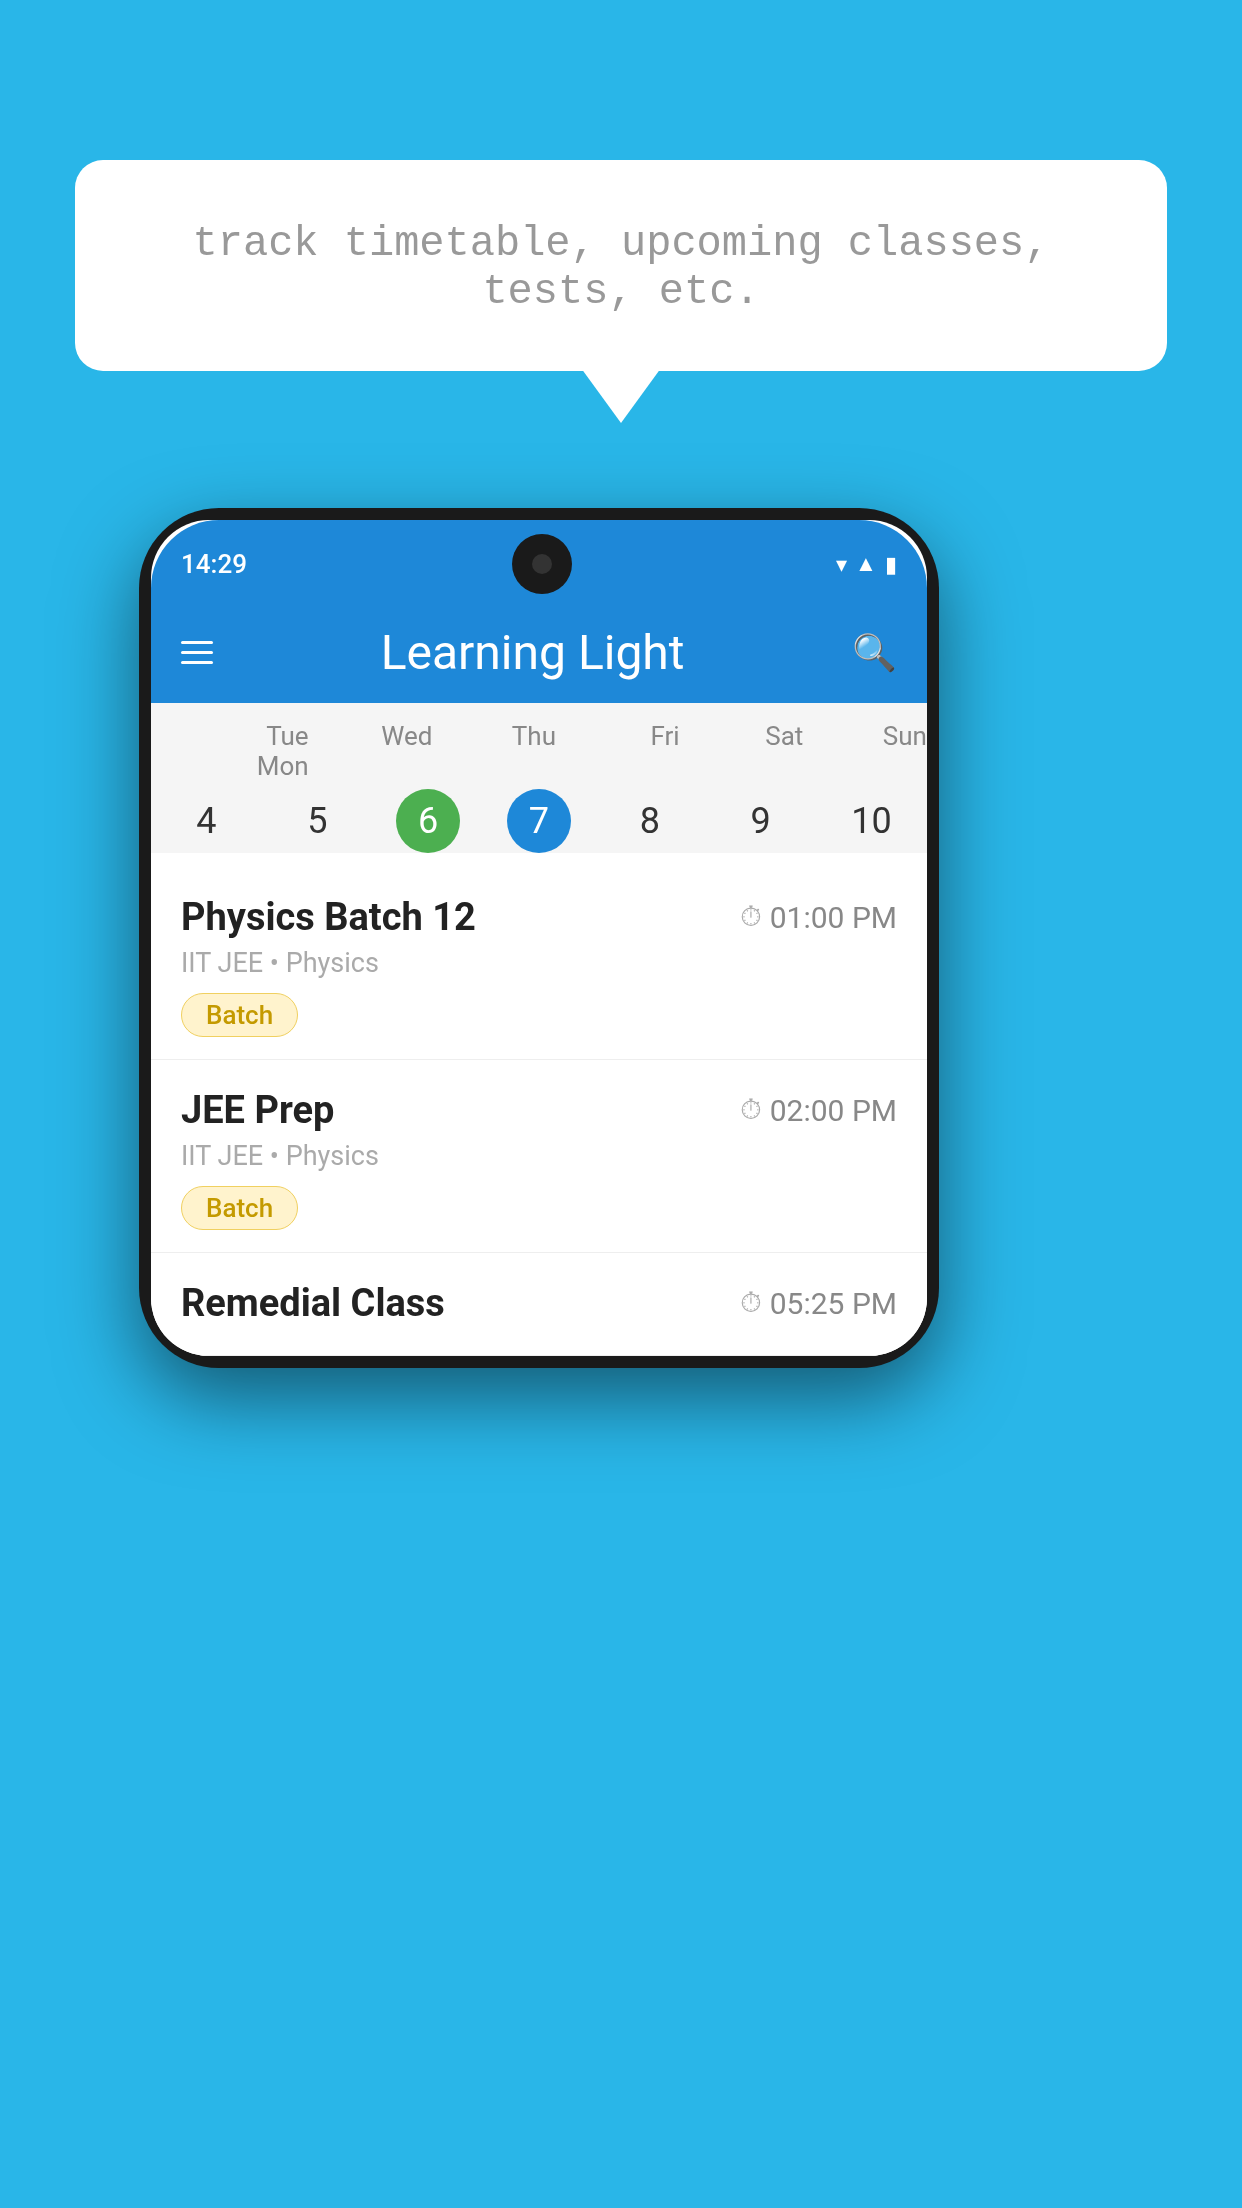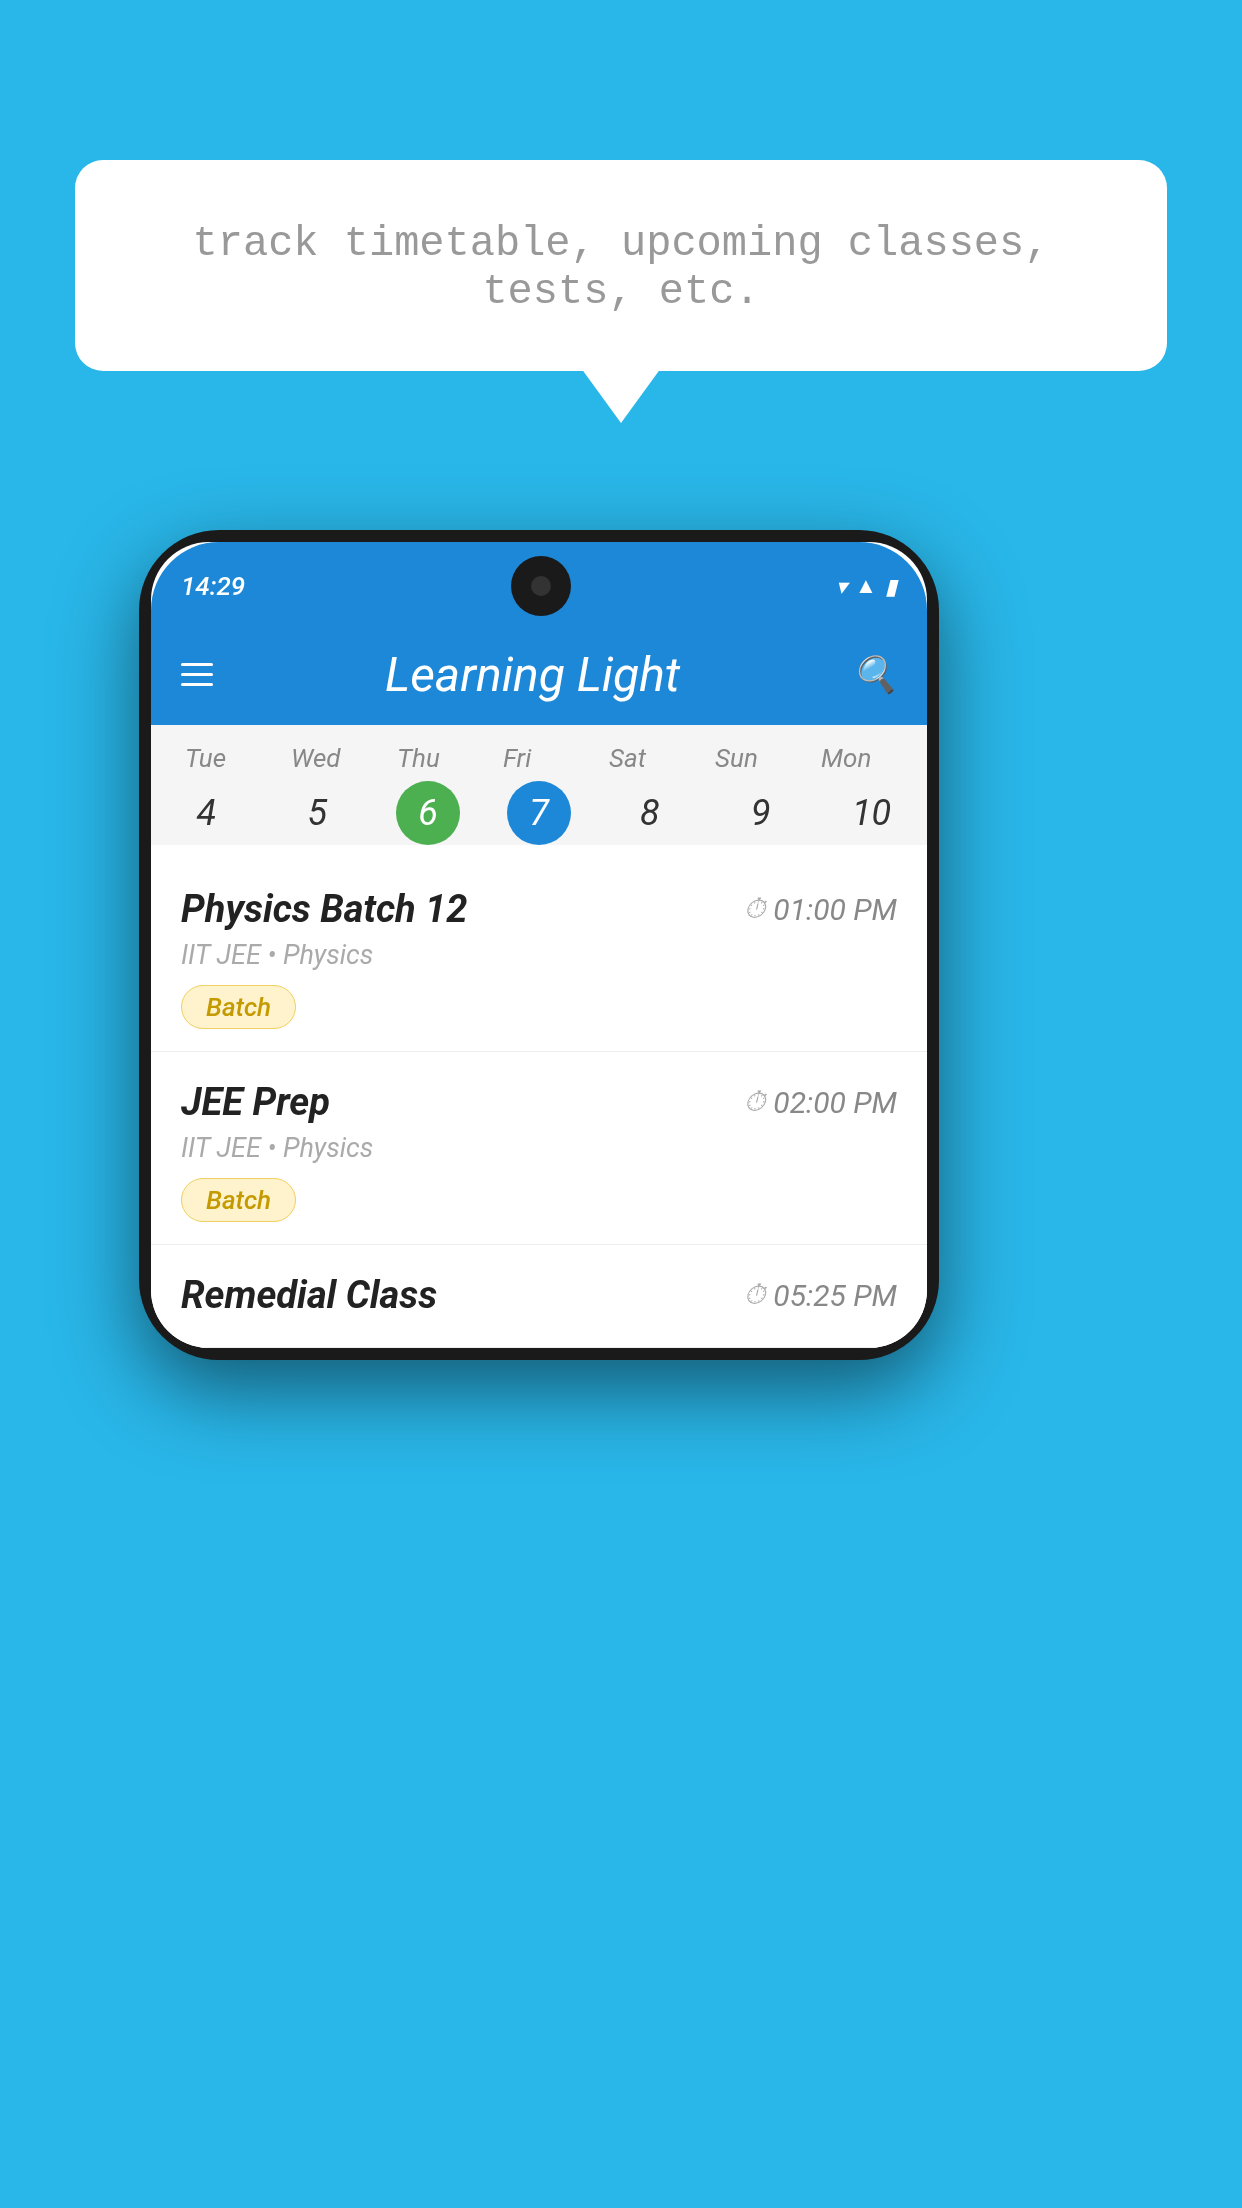--- a/index.html
+++ b/index.html
@@ -48,25 +48,24 @@
     .bubble-subtitle {
       color: #999;
       font-size: 42px;
       font-weight: 300;
       font-family: Liberation Mono, monospace;
     }
 
     
     .phone-wrapper {
       position: absolute;
-      top: 530px;
+      top: 508px;
       left: 50%;
       transform: translateX(-50%);
       width: 964px;
-      font-style: italic;
     }
 
     .phone {
       width: 800px;
       background: #1a1a1a;
       border-radius: 80px;
       padding: 12px;
       box-shadow: 0 30px 80px rgba(0,0,0,0.5);
       position: relative;
     }
@@ -150,22 +149,22 @@
     }
 
     
     .calendar-week {
       background: #f5f5f5;
       padding: 18px 0 0;
     }
 
     .day-headers {
       display: grid;
-      grid-template-columns: repeat(7, 1fr);
-      text-align: left;
+      grid-template-columns: repeat(6, 1fr);
+      text-align: right;
       margin-bottom: 8px;
       margin-left: 34px;
     }
 
     .day-name {
       font-size: 26px;
       color: #888;
       font-weight: 400;
     }
 

